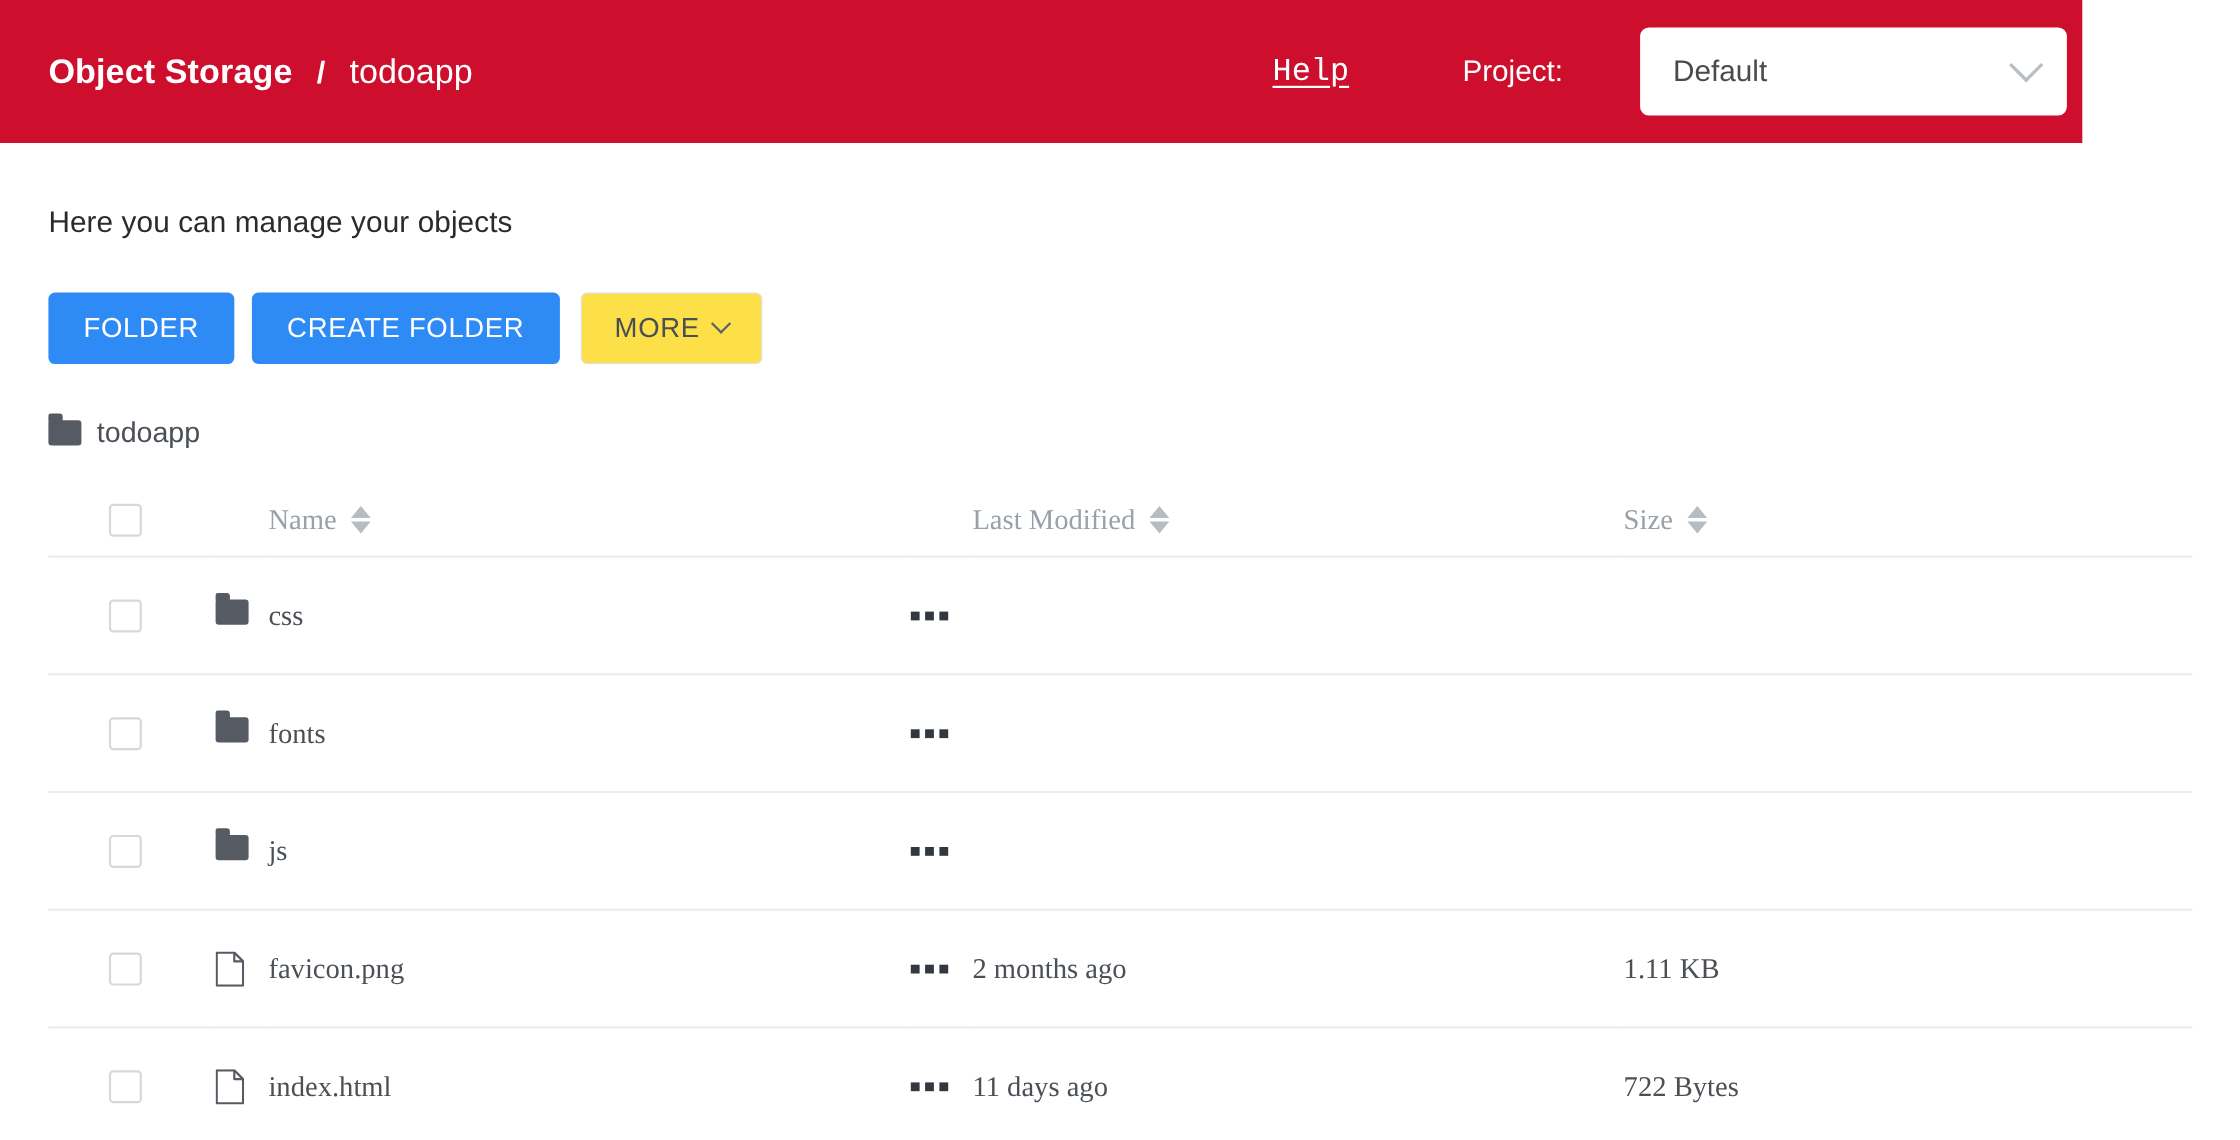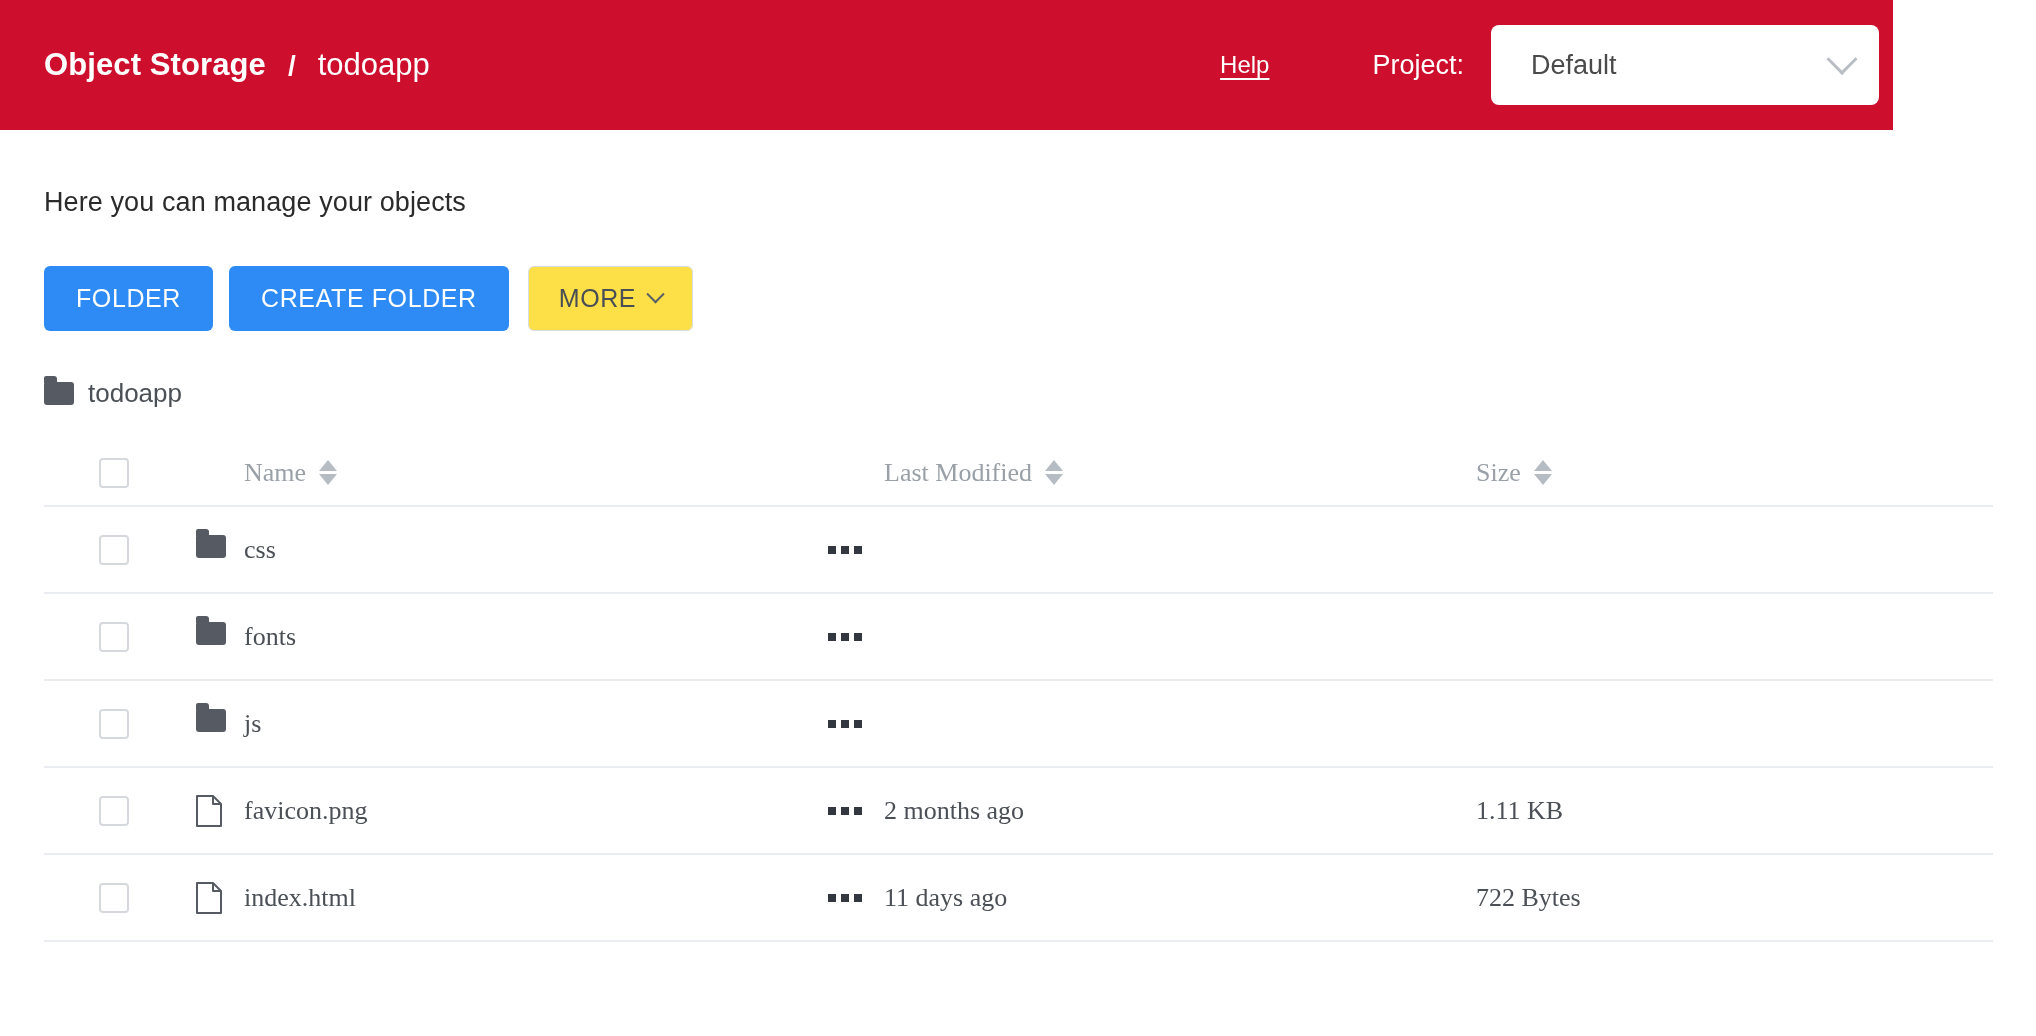--- a/index.html
+++ b/index.html
@@ -46,43 +46,45 @@
   .topbar-right {
     position: absolute;
     right: 14px;
     top: 0;
     height: 130px;
     display: flex;
     align-items: center;
   }
   .help-link {
     color: #ffffff;
-    font-size: 24px;
+    font-size: 29px;
     text-decoration: underline;
     text-underline-offset: 5px;
     font-weight: 400;
     cursor: pointer;
+    font-family: Liberation Mono, monospace;
   }
   .project-label {
     color: #ffffff;
     font-size: 27px;
     margin-left: 103px;
     margin-right: 27px;
     white-space: nowrap;
   }
   .project-select {
     width: 388px;
     height: 80px;
     background: #ffffff;
     border-radius: 8px;
     display: flex;
     align-items: center;
     justify-content: space-between;
-    padding: 0 26px 0 40px;
-    cursor: pointer;
+    padding: 0 26px 0 30px;
+    cursor: pointer;
+    margin-left: 43px;
   }
   .project-select-value {
     font-size: 27px;
     color: #4a4a4a;
   }
   .chev {
     display: inline-block;
     width: 22px;
     height: 22px;
     border-right: 3px solid #b9bec4;
@@ -163,21 +165,21 @@
     text-align: left;
     font-weight: 400;
     font-size: 26px;
     color: #9aa0a8;
     padding: 0;
     height: 66px;
     vertical-align: middle;
   }
   table.objects td {
     padding: 0;
-    height: 87px;
+    height: 107px;
     vertical-align: middle;
     border-top: 2px solid #e9ecf0;
     font-size: 26px;
     color: #4b5056;
   }
   table.objects tr:last-child td { border-bottom: 2px solid #e9ecf0; }
 
   .col-check { width: 152px; }
   .col-icon  { width: 48px; }
   .col-name  { width: 584px; }

